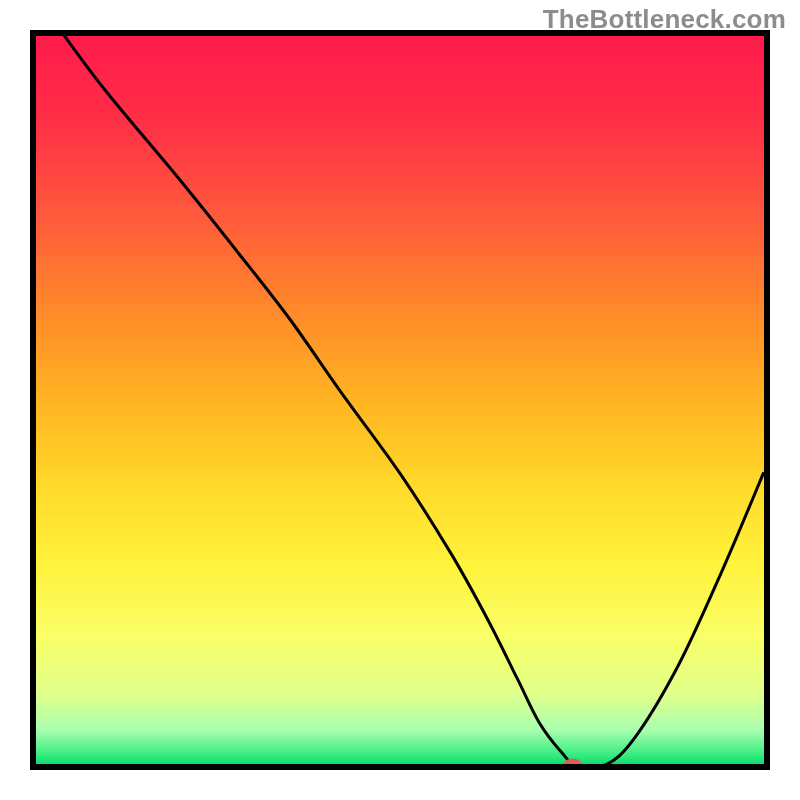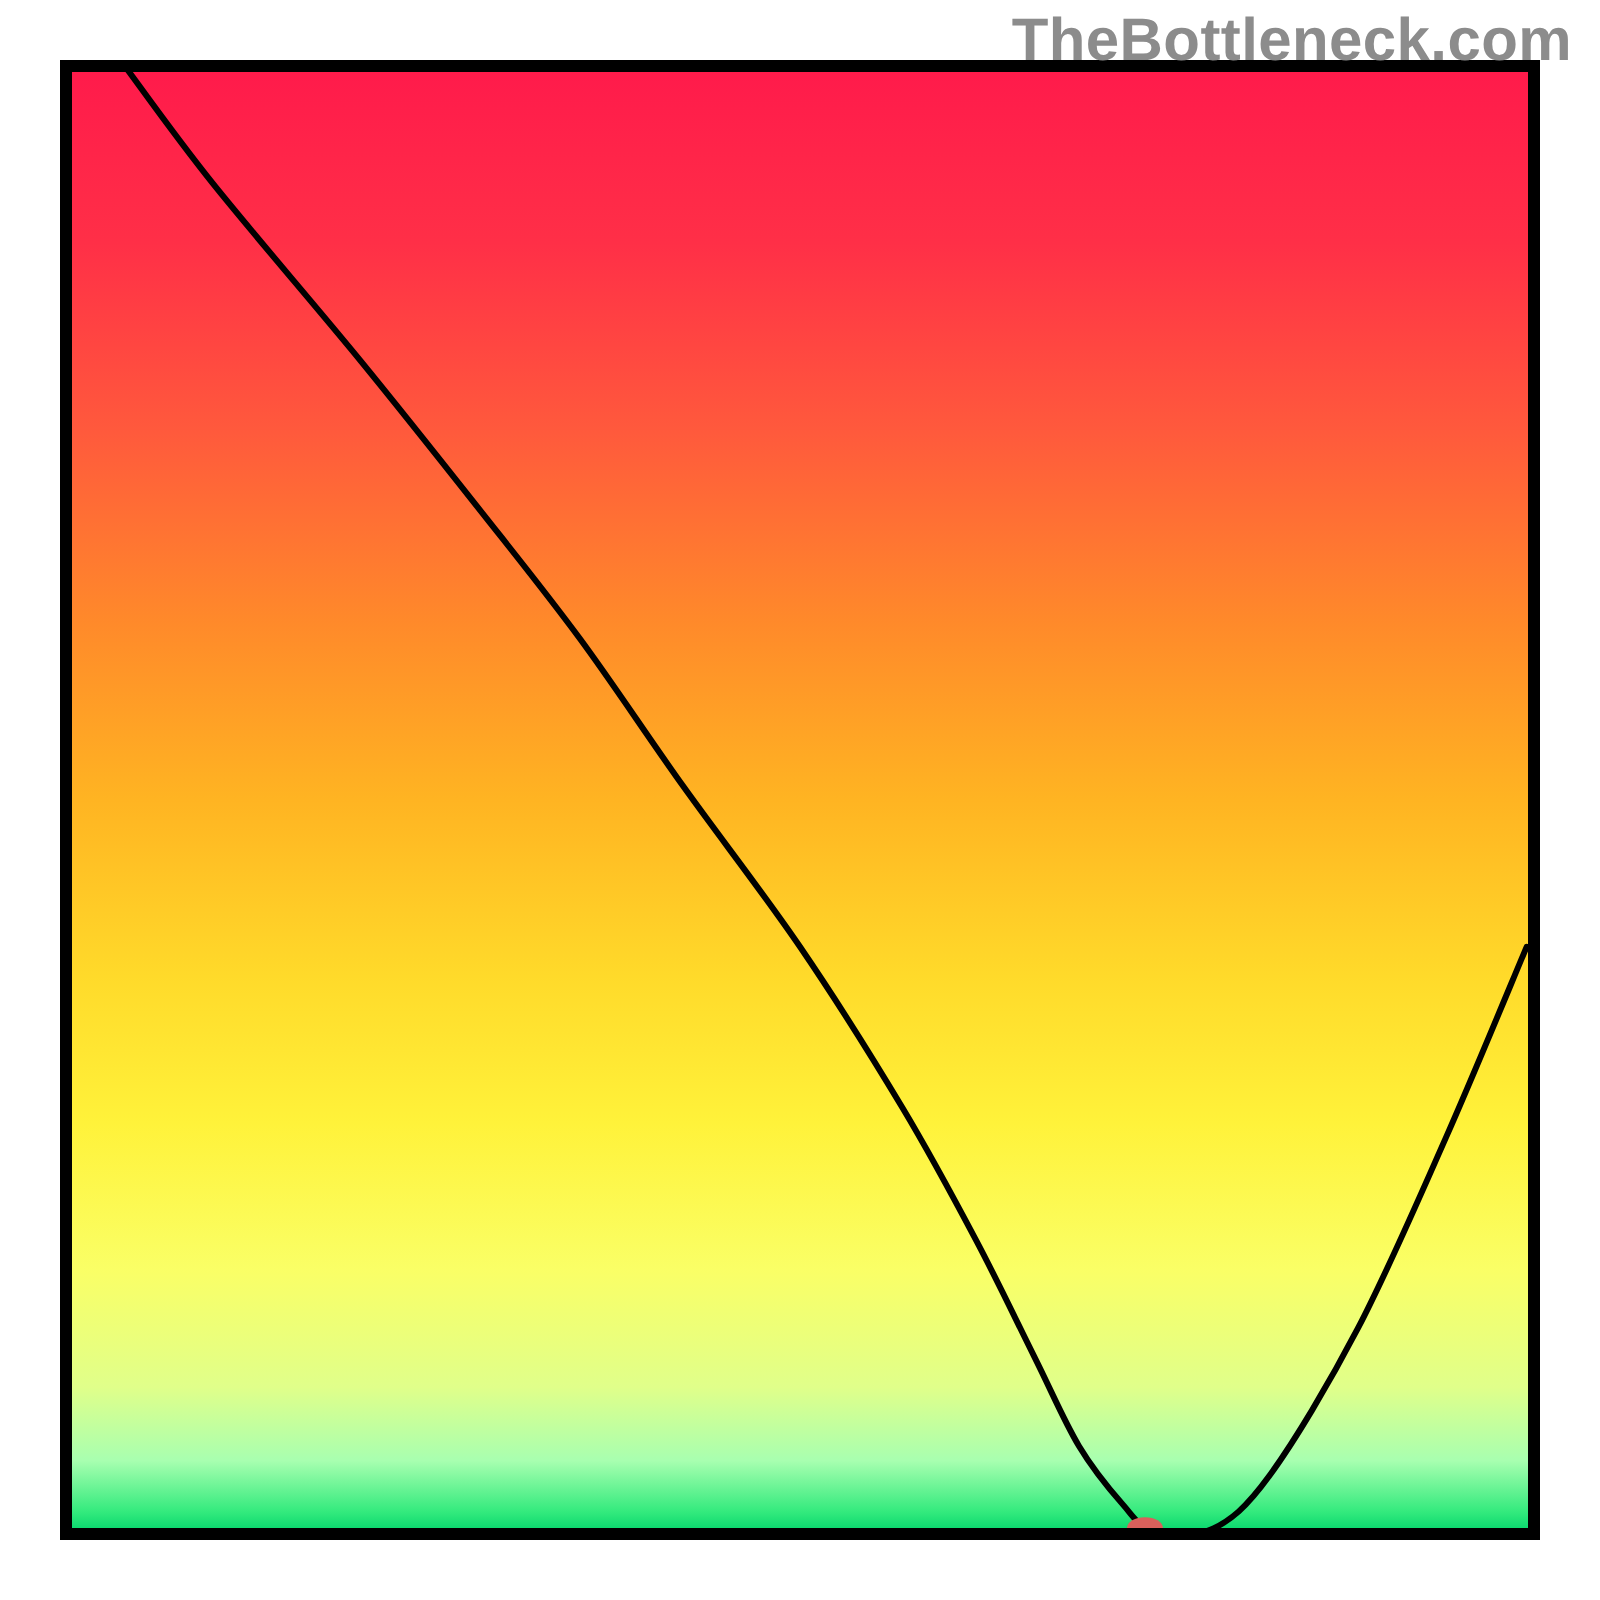--- a/index.html
+++ b/index.html
@@ -13,21 +13,21 @@
   .chart-container {
     position: relative;
     width: 800px;
     height: 800px;
   }
   .watermark {
     position: absolute;
     top: 4px;
     right: 14px;
     font-family: Arial, Helvetica, sans-serif;
-    font-size: 30px;
+    font-size: 26px;
     font-weight: bold;
     color: #8c8c8c;
     z-index: 10;
     letter-spacing: 0.2px;
   }
   svg {
     display: block;
   }
 </style>
 </head>

